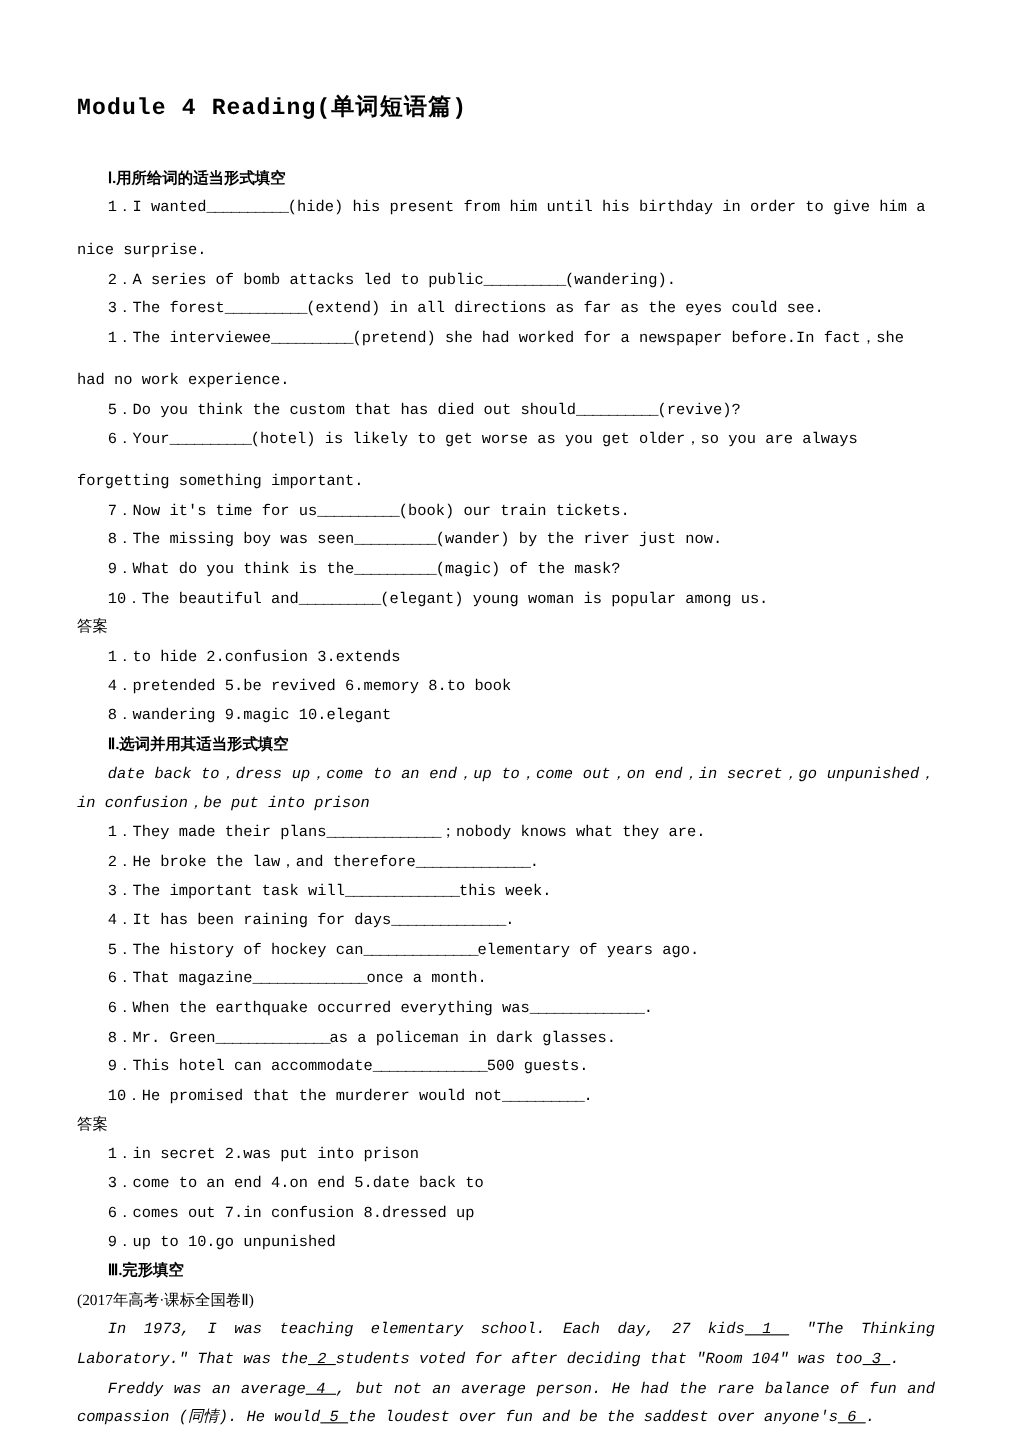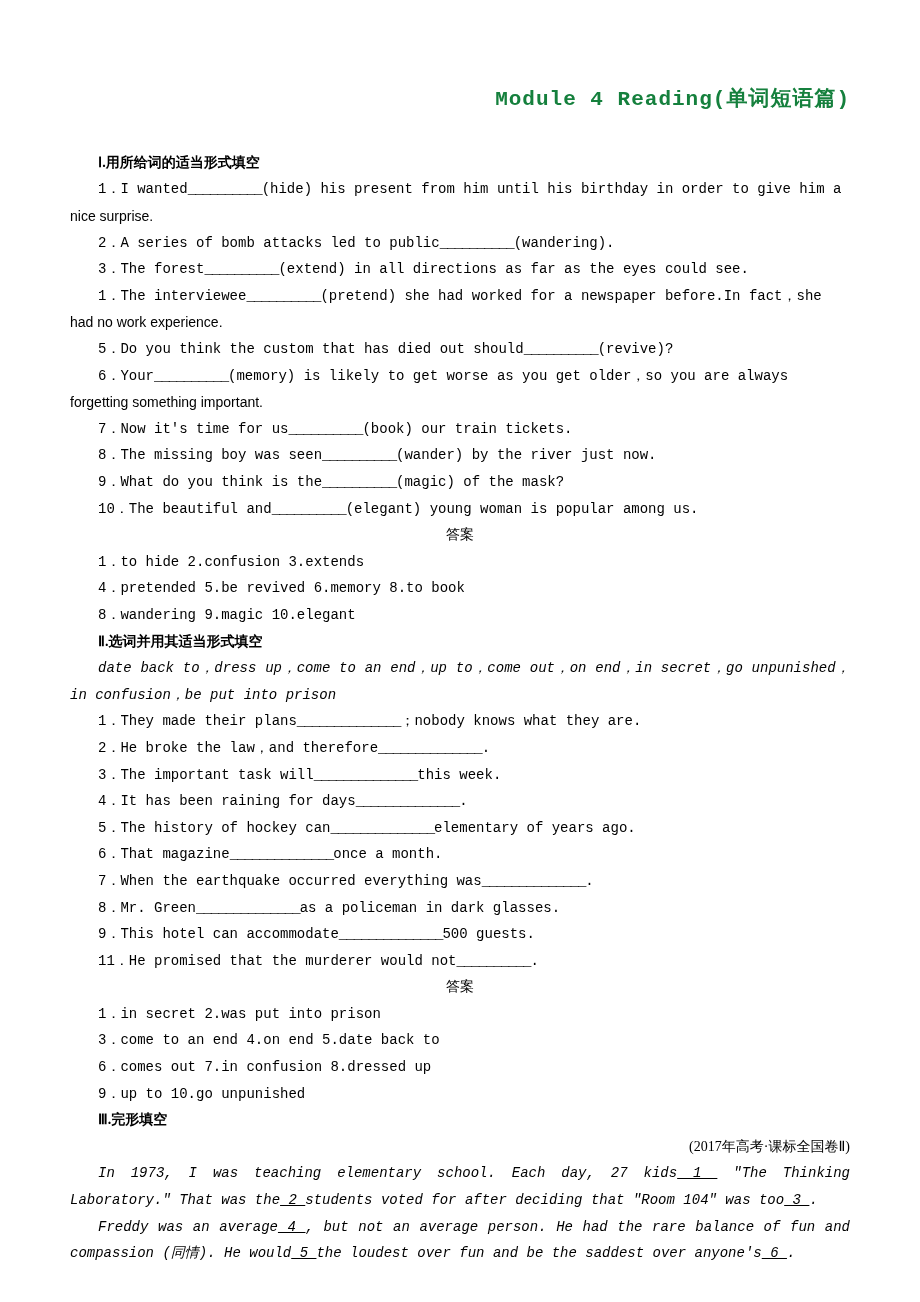--- a/index.html
+++ b/index.html
@@ -7,69 +7,70 @@
       width: 920px;
       min-height: 1302px;
       background: #fff;
       font-family: "SimSun", "宋体", serif;
       padding: 80px 70px 40px 70px;
       font-size: 14px;
       line-height: 1.9;
       color: #000;
     }
     .title {
-      color: #15803d;
+      color: #000000;
       font-family: "Courier New", "SimSun", monospace;
       font-weight: bold;
-      text-align: right;
+      text-align: left;
       font-size: 21px;
       margin-bottom: 30px;
       letter-spacing: 1px;
     }
     .sec-head { text-indent: 2em; font-weight: bold; }
     .item {
       font-family: "Courier New", monospace;
       text-indent: 2em;
     }
     .cont {
-      font-family: Liberation Sans, sans-serif;
+      font-family: Liberation Mono, monospace;
+      margin-top: 12px;
     }
     .blank { letter-spacing: -1px; }
-    .ans-head { text-align: center; font-family: "SimSun", serif; }
+    .ans-head { font-family: "SimSun", serif; }
     .ans { text-indent: 2em; font-family: "Courier New", monospace; }
     .passage {
       font-family: "Courier New", monospace;
       text-align: justify;
       text-indent: 2em;
       font-style: italic;
     }
     .us { text-decoration: underline; white-space: pre; }
     .punc { font-family: Liberation Mono, monospace; }
-    .src { text-align: right; font-family: "SimSun", serif; }
+    .src { text-align: left; font-family: "SimSun", serif; }
   </style>
 </head>
 <body>
 
 <div class="title">Module 4  Reading(单词短语篇)</div>
 
 <div class="sec-head">Ⅰ.用所给词的适当形式填空</div>
 
 <div class="item"><span>1．I wanted</span><span class="blank">__________</span><span>(hide) his present from him until his birthday in order to give him a</span></div>
 <div class="cont">nice surprise.</div>
 
 <div class="item"><span>2．A series of bomb attacks led to public</span><span class="blank">__________</span><span>(wandering).</span></div>
 
 <div class="item"><span>3．The forest</span><span class="blank">__________</span><span>(extend) in all directions as far as the eyes could see.</span></div>
 
 <div class="item"><span>1．The interviewee</span><span class="blank">__________</span><span>(pretend) she had worked for a newspaper before.In fact，she</span></div>
 <div class="cont">had no work experience.</div>
 
 <div class="item"><span>5．Do you think the custom that has died out should</span><span class="blank">__________</span><span>(revive)?</span></div>
 
-<div class="item"><span>6．Your</span><span class="blank">__________</span><span>(memory) is likely to get worse as you get older，so you are always</span></div>
+<div class="item"><span>6．Your</span><span class="blank">__________</span><span>(hotel) is likely to get worse as you get older，so you are always</span></div>
 <div class="cont">forgetting something important.</div>
 
 <div class="item"><span>7．Now it's time for us</span><span class="blank">__________</span><span>(book) our train tickets.</span></div>
 
 <div class="item"><span>8．The missing boy was seen</span><span class="blank">__________</span><span>(wander) by the river just now.</span></div>
 
 <div class="item"><span>9．What do you think is the</span><span class="blank">__________</span><span>(magic) of the mask?</span></div>
 
 <div class="item"><span>10．The beautiful and</span><span class="blank">__________</span><span>(elegant) young woman is popular among us.</span></div>
 
@@ -80,24 +81,24 @@
 
 <div class="sec-head">Ⅱ.选词并用其适当形式填空</div>
 <div class="passage">date back to，dress up，come to an end，up to，come out，on end，in secret，go unpunished，in confusion，be put into prison</div>
 
 <div class="item"><span>1．They made their plans</span><span class="blank">______________</span><span class="punc">；nobody knows what they are.</span></div>
 <div class="item"><span>2．He broke the law，and therefore</span><span class="blank">______________</span><span class="punc">.</span></div>
 <div class="item"><span>3．The important task will</span><span class="blank">______________</span><span>this week.</span></div>
 <div class="item"><span>4．It has been raining for days</span><span class="blank">______________</span><span class="punc">.</span></div>
 <div class="item"><span>5．The history of hockey can</span><span class="blank">______________</span><span>elementary of years ago.</span></div>
 <div class="item"><span>6．That magazine</span><span class="blank">______________</span><span>once a month.</span></div>
-<div class="item"><span>7．When the earthquake occurred everything was</span><span class="blank">______________</span><span class="punc">.</span></div>
+<div class="item"><span>6．When the earthquake occurred everything was</span><span class="blank">______________</span><span class="punc">.</span></div>
 <div class="item"><span>8．Mr. Green</span><span class="blank">______________</span><span>as a policeman in dark glasses.</span></div>
 <div class="item"><span>9．This hotel can accommodate</span><span class="blank">______________</span><span>500 guests.</span></div>
-<div class="item"><span>11．He promised that the murderer would not</span><span class="blank">__________</span><span class="punc">.</span></div>
+<div class="item"><span>10．He promised that the murderer would not</span><span class="blank">__________</span><span class="punc">.</span></div>
 
 <div class="ans-head">答案</div>
 <div class="ans">1．in secret  2.was put into prison</div>
 <div class="ans">3．come to an end  4.on end  5.date back to</div>
 <div class="ans">6．comes out  7.in confusion  8.dressed up</div>
 <div class="ans">9．up to  10.go unpunished</div>
 
 <div class="sec-head">Ⅲ.完形填空</div>
 <div class="src">(2017年高考·课标全国卷Ⅱ)</div>
 

